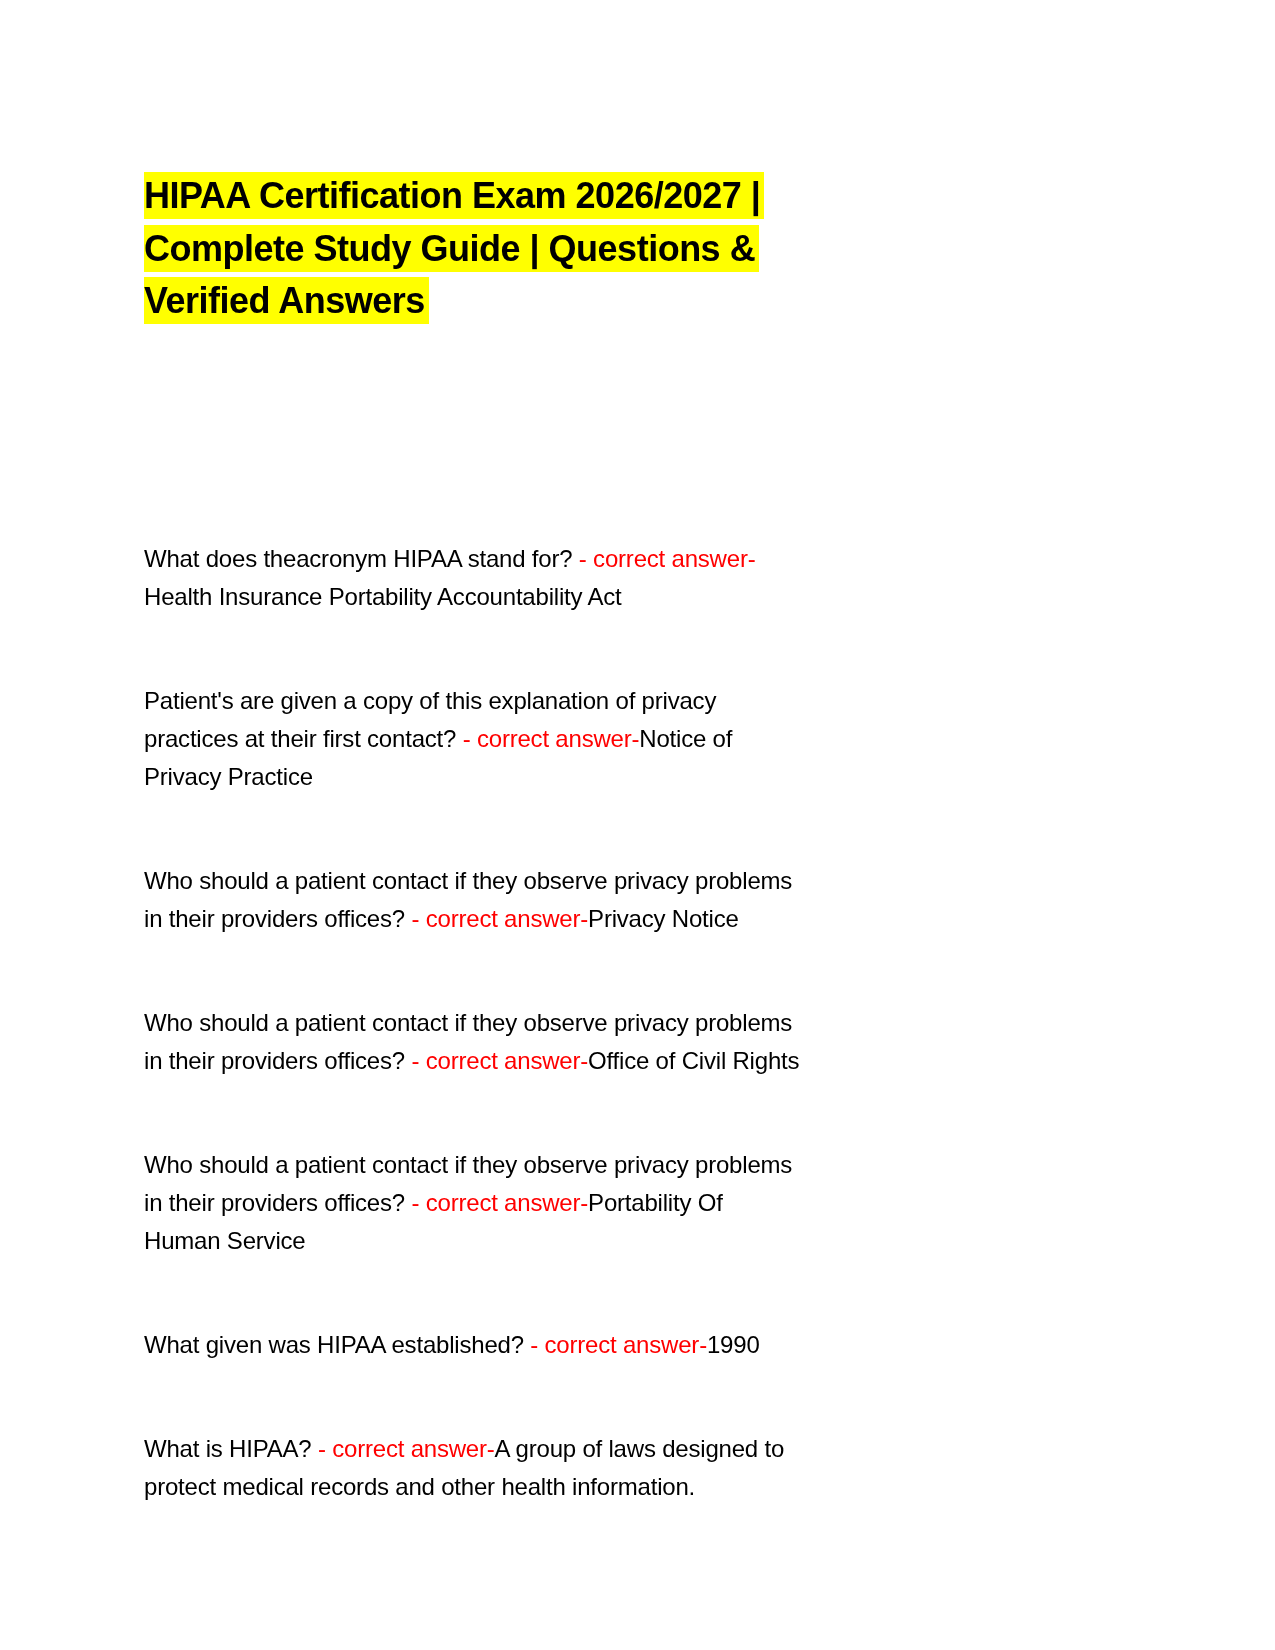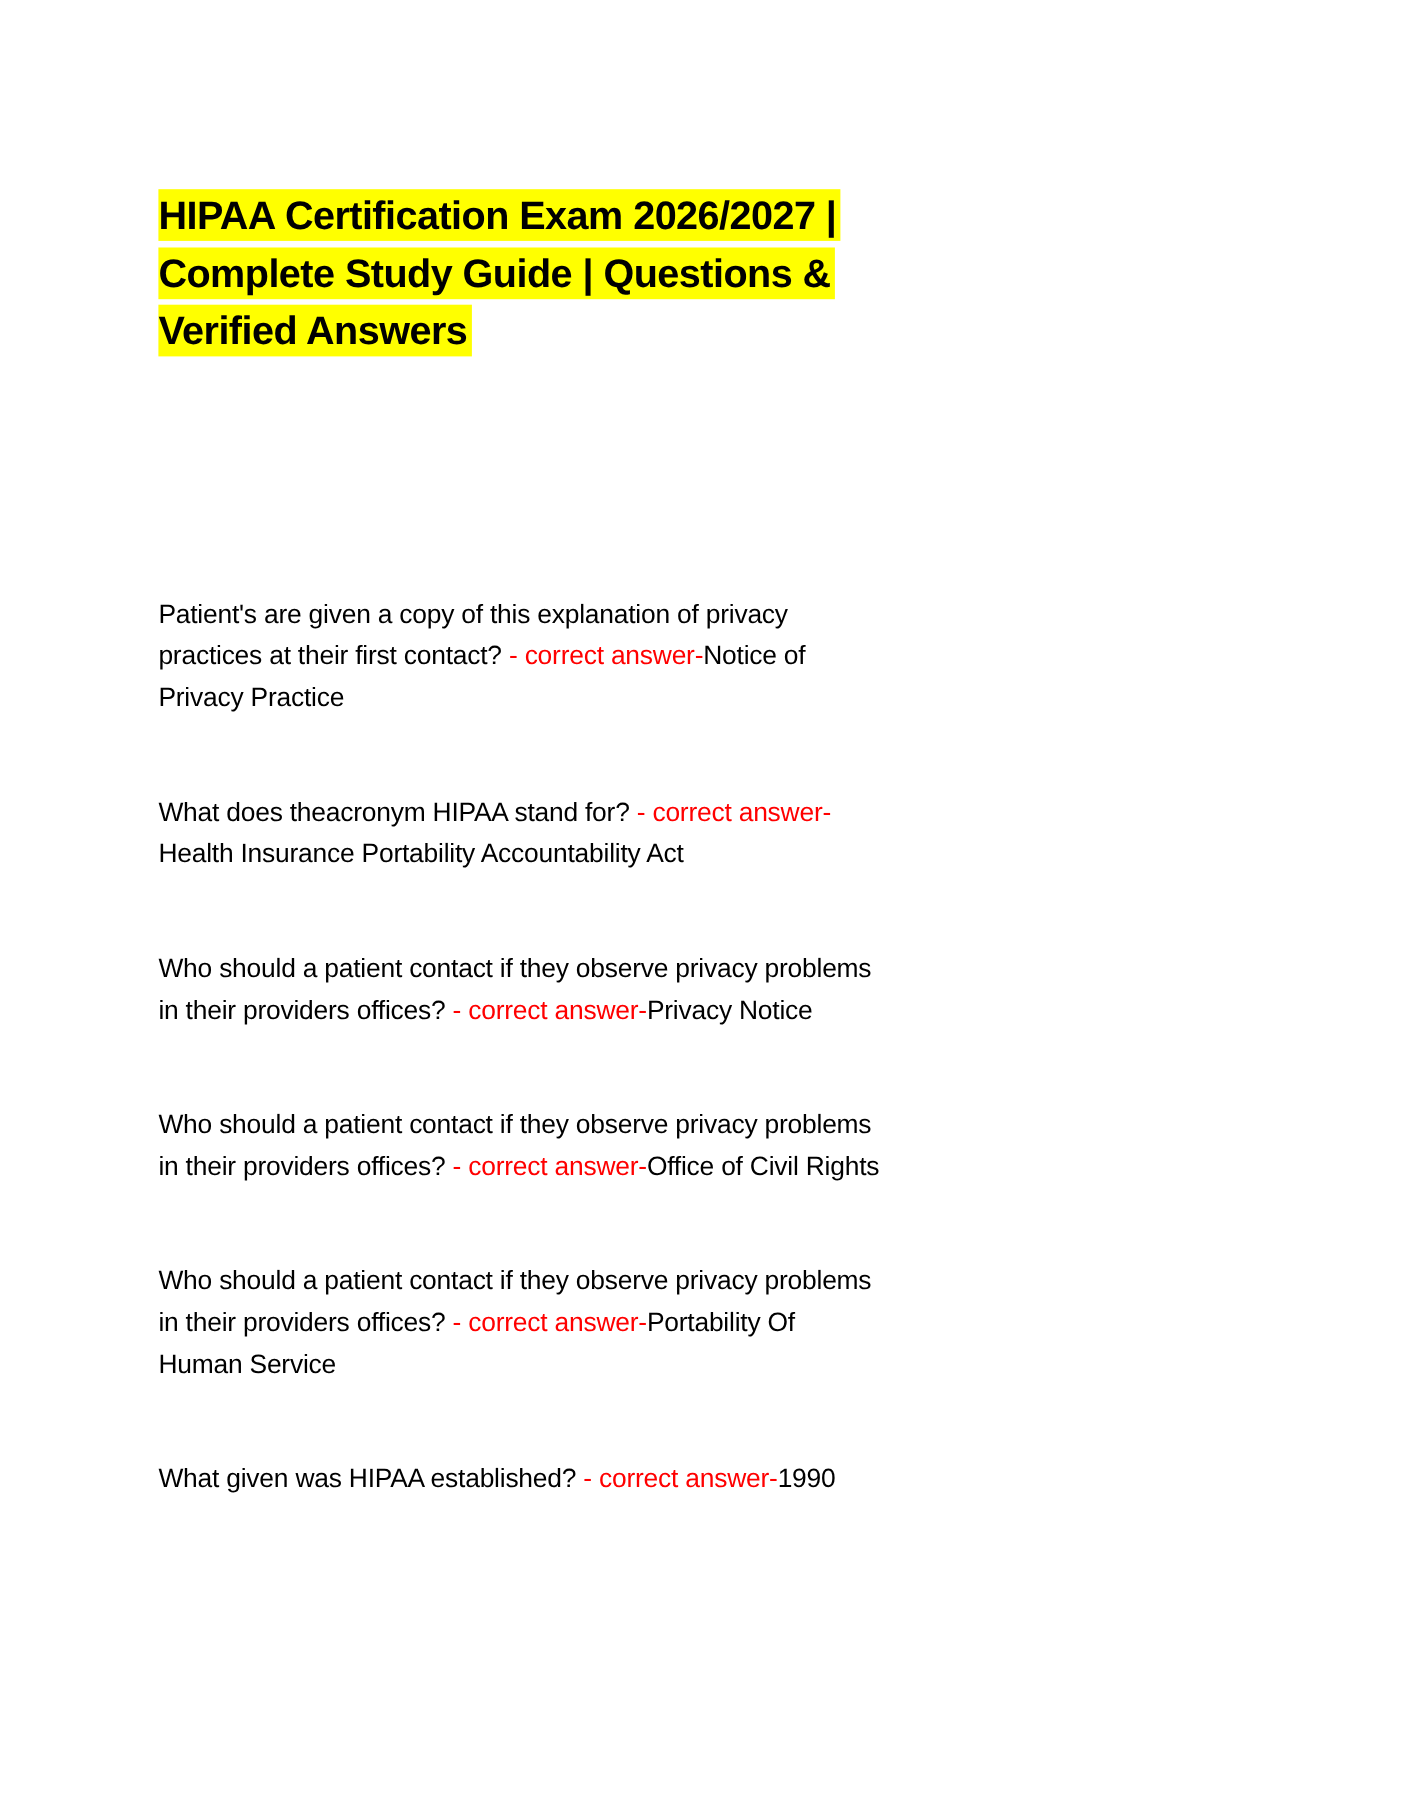--- a/index.html
+++ b/index.html
@@ -43,26 +43,27 @@
     color: var(--marker-color, #ff0000);
   }
 </style>
 </head>
 <body>
 
 <div class="page">
 
   <h1 class="title"><span class="hl">HIPAA Certification Exam 2026/2027 | Complete Study Guide | Questions &amp; Verified Answers</span></h1>
 
+  <p class="qa"><span class="q">What does theacronym HIPAA stand for?</span> <span class="marker">- correct answer-</span><span class="a">Health Insurance Portability Accountability Act</span></p>
+
   <p class="qa"><span class="q">Patient's are given a copy of this explanation of privacy practices at their first contact?</span> <span class="marker">- correct answer-</span><span class="a">Notice of Privacy Practice</span></p>
-
-  <p class="qa"><span class="q">What does theacronym HIPAA stand for?</span> <span class="marker">- correct answer-</span><span class="a">Health Insurance Portability Accountability Act</span></p>
 
   <p class="qa"><span class="q">Who should a patient contact if they observe privacy problems in their providers offices?</span> <span class="marker">- correct answer-</span><span class="a">Privacy Notice</span></p>
 
   <p class="qa"><span class="q">Who should a patient contact if they observe privacy problems in their providers offices?</span> <span class="marker">- correct answer-</span><span class="a">Office of Civil Rights</span></p>
 
   <p class="qa"><span class="q">Who should a patient contact if they observe privacy problems in their providers offices?</span> <span class="marker">- correct answer-</span><span class="a">Portability Of Human Service</span></p>
 
   <p class="qa"><span class="q">What given was HIPAA established?</span> <span class="marker">- correct answer-</span><span class="a">1990</span></p>
 
+  <p class="qa"><span class="q">What is HIPAA?</span> <span class="marker">- correct answer-</span><span class="a">A group of laws designed to protect medical records and other health information.</span></p>
 
 </div>
 
 </body></html>

